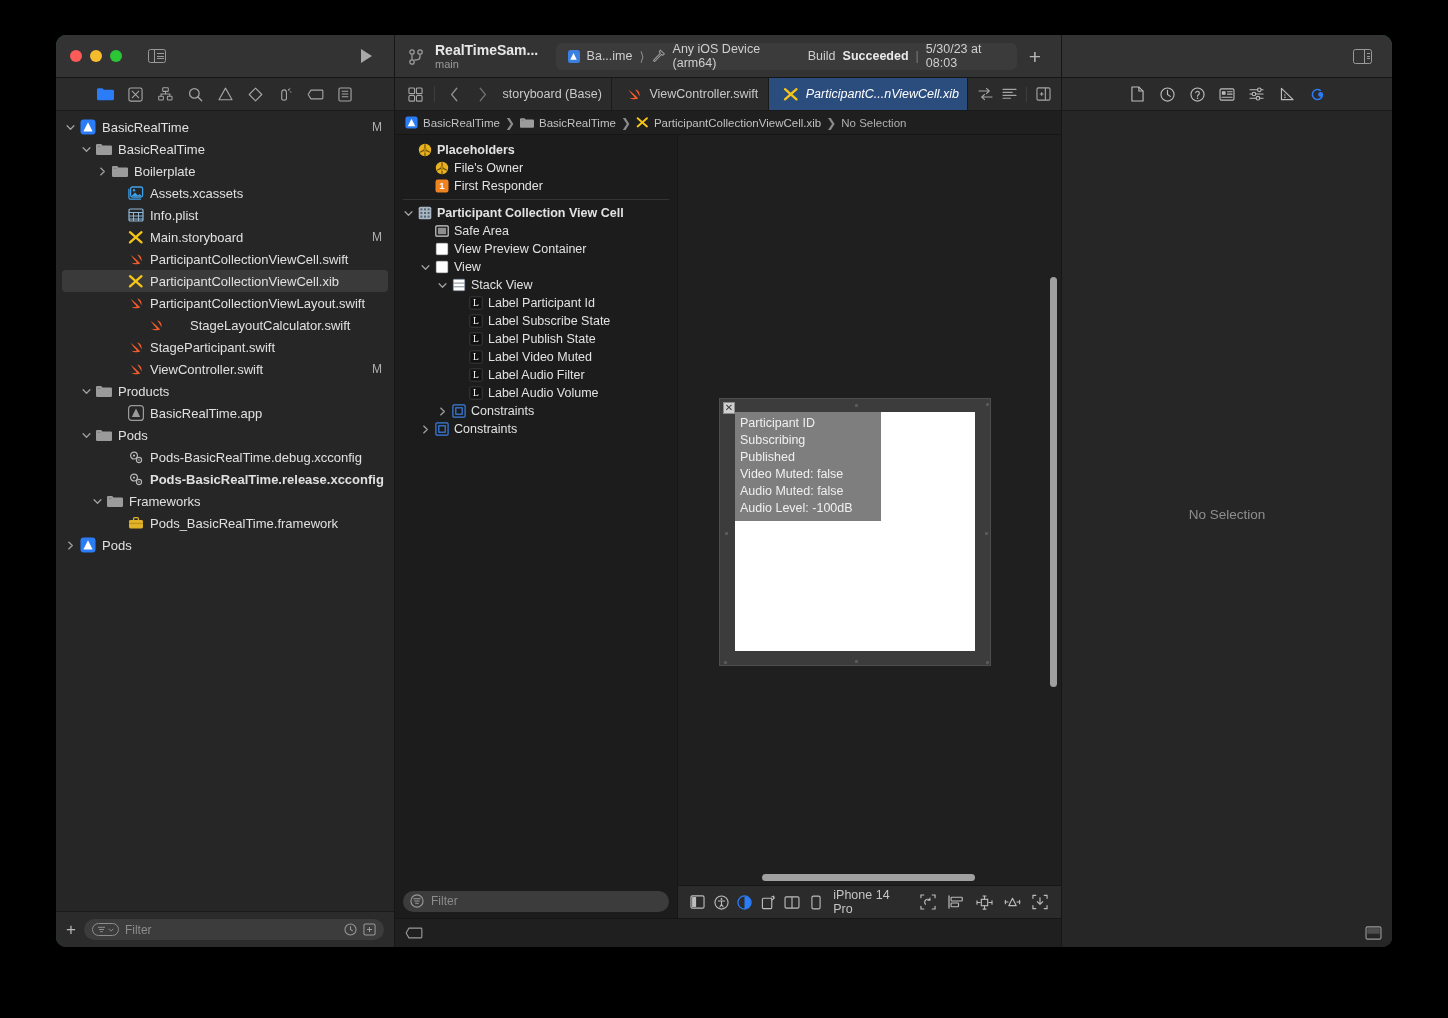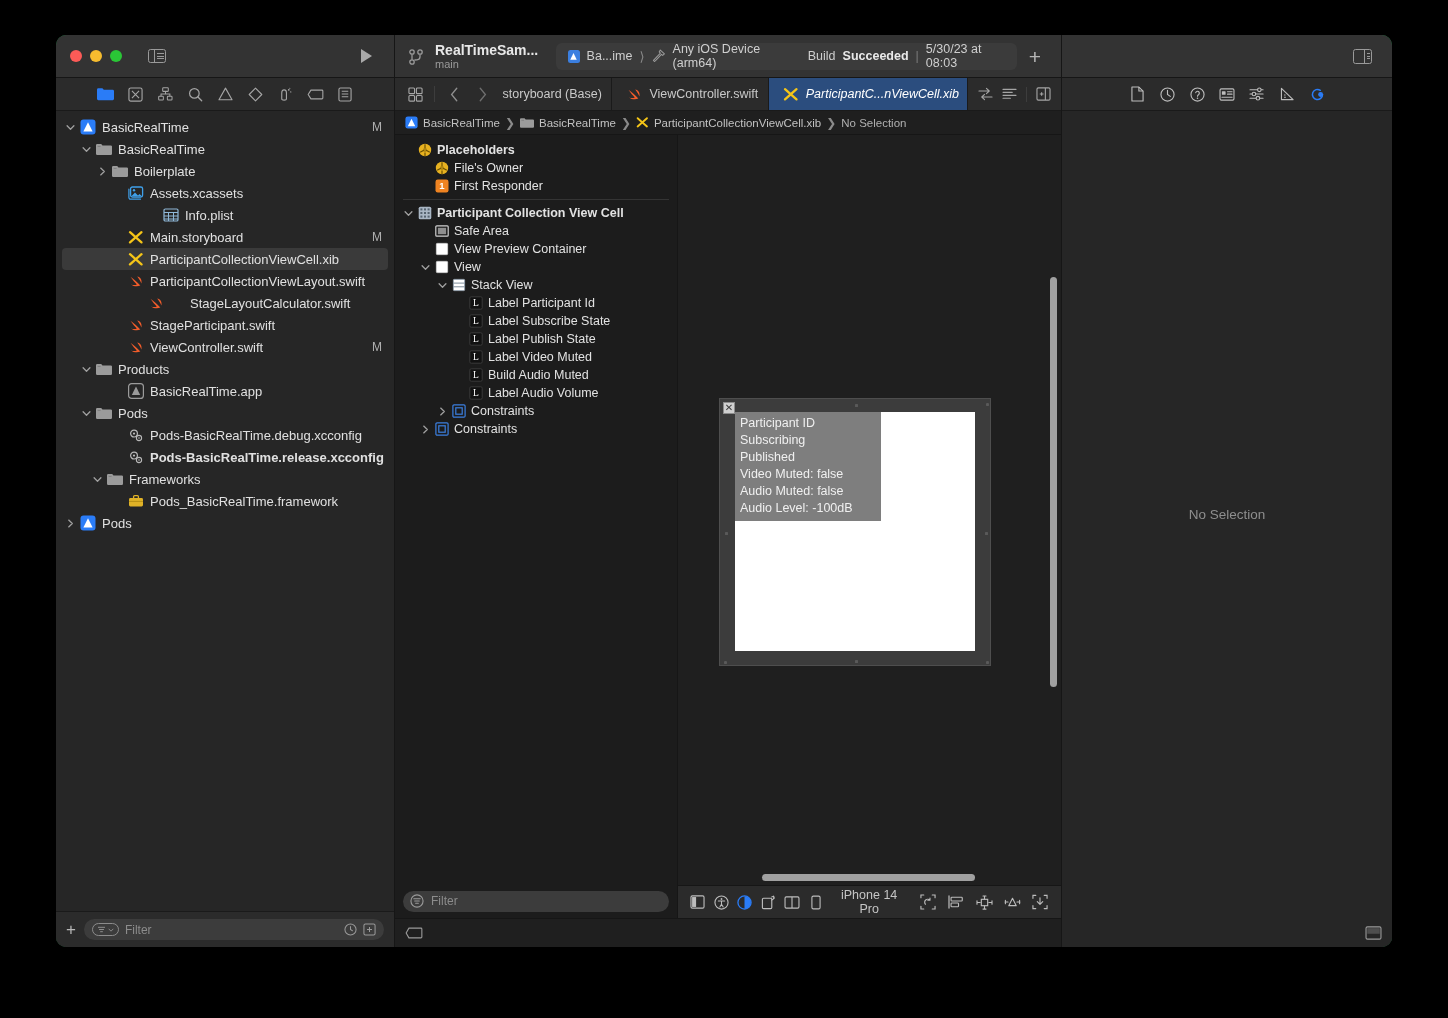--- a/index.html
+++ b/index.html
@@ -236,21 +236,21 @@
   }
   .handle { position:absolute; background:#5a5a5a; border-radius:50%; width:3px;height:3px;}
   .dots-row { position:absolute; display:flex; gap:4px; }
 
   .canvas-bottom {
     height:33px; display:flex; align-items:center; gap:0px;
     background:#2b2b2b; border-top:1px solid #161616;
     padding:0 8px; font-size:12.5px; color:#c5c5c5;
   }
   .cb-ic { width:26px;height:24px;display:flex;align-items:center;justify-content:center;}
-  .device-name { margin-left:6px; margin-right:10px;text-align:center; }
+  .device-name { margin-left:6px; margin-right:10px; }
   .cb-right { margin-left:auto; display:flex; align-items:center; gap:2px;}
 
   .editor-footer {
     height:29px; display:flex; align-items:center; padding:0 10px;
     background:#1f1f1f; border-top:1px solid #161616;
   }
 
   
   .inspector {
     width:330px; background:#262626;
@@ -451,40 +451,50 @@
             <span class="ic">
               <svg width="16" height="14" viewBox="0 0 16 14">
                 <rect x="2.6" y="1" width="12" height="10" rx="1.8" fill="none" stroke="#3fa0ea" stroke-width="1.3"></rect>
                 <circle cx="6" cy="4.3" r="1.2" fill="#3fa0ea"></circle>
                 <path d="M3.6 10 L7 6.4 L10 9.4 L11.6 8 L13.6 10Z" fill="#3fa0ea"></path>
                 <path d="M0.9 3.2v8.4a1.6 1.6 0 001.6 1.6h10" fill="none" stroke="#3fa0ea" stroke-width="1.2" stroke-linecap="round"></path>
               </svg>
             </span>
             <span class="lbl">Assets.xcassets</span>
           </div>
-          <div class="row" style="padding-left: 58px; margin-left: 35px;">
+          <div class="row" style="padding-left: 58px;">
             <span class="disc"></span>
             <span class="ic">
               <svg width="16" height="14" viewBox="0 0 16 14">
                 <rect x="1" y="1" width="14" height="12" rx="1.3" fill="none" stroke="#8fb8d8" stroke-width="1.2"></rect>
                 <path d="M1 4.5h14M1 8h14M1 11h14M5.5 4.5V13M10.5 4.5V13" stroke="#8fb8d8" stroke-width="1"></path>
               </svg>
             </span>
             <span class="lbl">Info.plist</span>
           </div>
           <div class="row" style="padding-left: 58px;">
             <span class="disc"></span>
             <span class="ic">
               <svg width="16" height="15" viewBox="0 0 16 15">
                 <path d="M2 2.2 L13.5 12.4" stroke="#f5c518" stroke-width="2.3" stroke-linecap="round"></path>
                 <path d="M13.5 2.2 L2 12.4" stroke="#f5c518" stroke-width="2.3" stroke-linecap="round"></path>
               </svg>
             </span>
             <span class="lbl">Main.storyboard</span>
             <span class="mod">M</span>
+          </div>
+          <div class="row" style="padding-left: 58px;">
+            <span class="disc"></span>
+            <span class="ic">
+              <svg width="16" height="15" viewBox="0 0 16 15">
+                <path d="M2.5 2.8 C6 5.5 9 8 12.3 11.5 C9.5 12.9 5.5 12.4 3 10.4 C5.5 11.4 7.6 11.1 8.8 10.4 C6.8 8.6 4.3 5.6 2.5 2.8 Z" fill="#f05c2b"></path>
+                <path d="M9.2 2.4 C11 4.6 12.6 7.2 13.4 9.6 C13.7 8.2 13.6 6.4 12.9 5 C12.1 3.4 10.7 2.6 9.2 2.4Z" fill="#f05c2b"></path>
+              </svg>
+            </span>
+            <span class="lbl">ParticipantCollectionViewCell.swift</span>
           </div>
           <div class="row sel" style="padding-left: 52px;">
             <span class="disc"></span>
             <span class="ic">
               <svg width="16" height="15" viewBox="0 0 16 15">
                 <path d="M2 2.2 L13.5 12.4" stroke="#f5c518" stroke-width="2.3" stroke-linecap="round"></path>
                 <path d="M13.5 2.2 L2 12.4" stroke="#f5c518" stroke-width="2.3" stroke-linecap="round"></path>
               </svg>
             </span>
             <span class="lbl">ParticipantCollectionViewCell.xib</span>
@@ -916,21 +926,21 @@
                 <span class="olbl">Label Video Muted</span>
               </div>
               <div class="orow" style="padding-left: 60px;">
                 <span class="odisc"></span>
                 <span class="oic">
                   <svg width="14" height="14" viewBox="0 0 14 14">
                     <rect x="0.8" y="0.8" width="12.4" height="12.4" rx="1.4" fill="#111111" stroke="#3a3a3a" stroke-width="1"></rect>
                 <text x="7" y="10.4" font-size="9.5" font-family="Liberation Serif" fill="#ffffff" text-anchor="middle">L</text>
                   </svg>
                 </span>
-                <span class="olbl">Build Audio Muted</span>
+                <span class="olbl">Label Audio Filter</span>
               </div>
               <div class="orow" style="padding-left: 60px;">
                 <span class="odisc"></span>
                 <span class="oic">
                   <svg width="14" height="14" viewBox="0 0 14 14">
                     <rect x="0.8" y="0.8" width="12.4" height="12.4" rx="1.4" fill="#111111" stroke="#3a3a3a" stroke-width="1"></rect>
                 <text x="7" y="10.4" font-size="9.5" font-family="Liberation Serif" fill="#ffffff" text-anchor="middle">L</text>
                   </svg>
                 </span>
                 <span class="olbl">Label Audio Volume</span>

